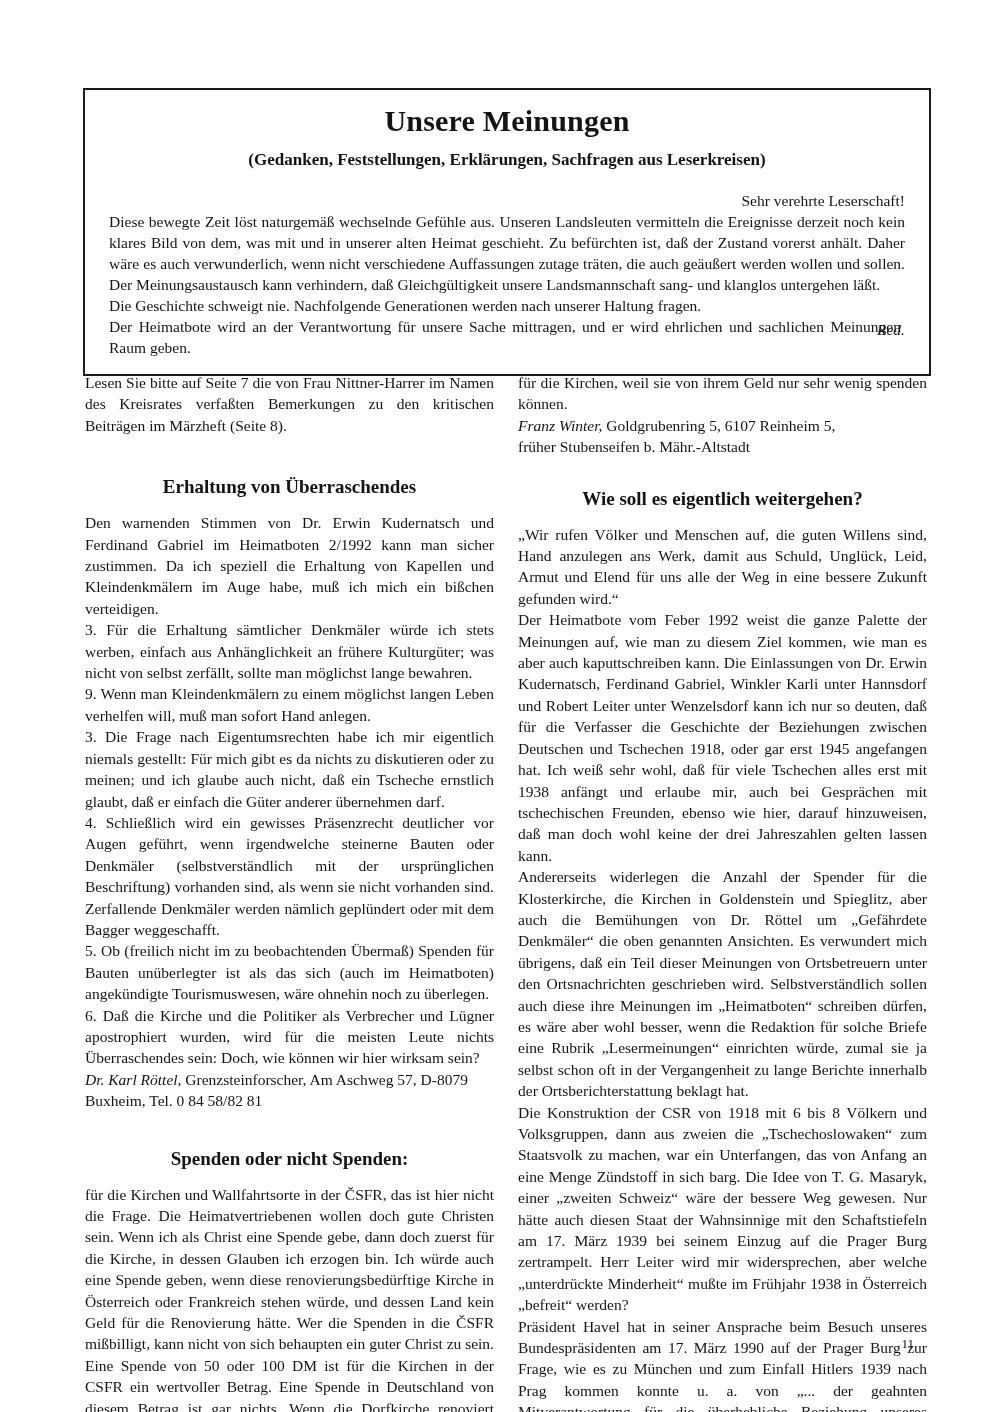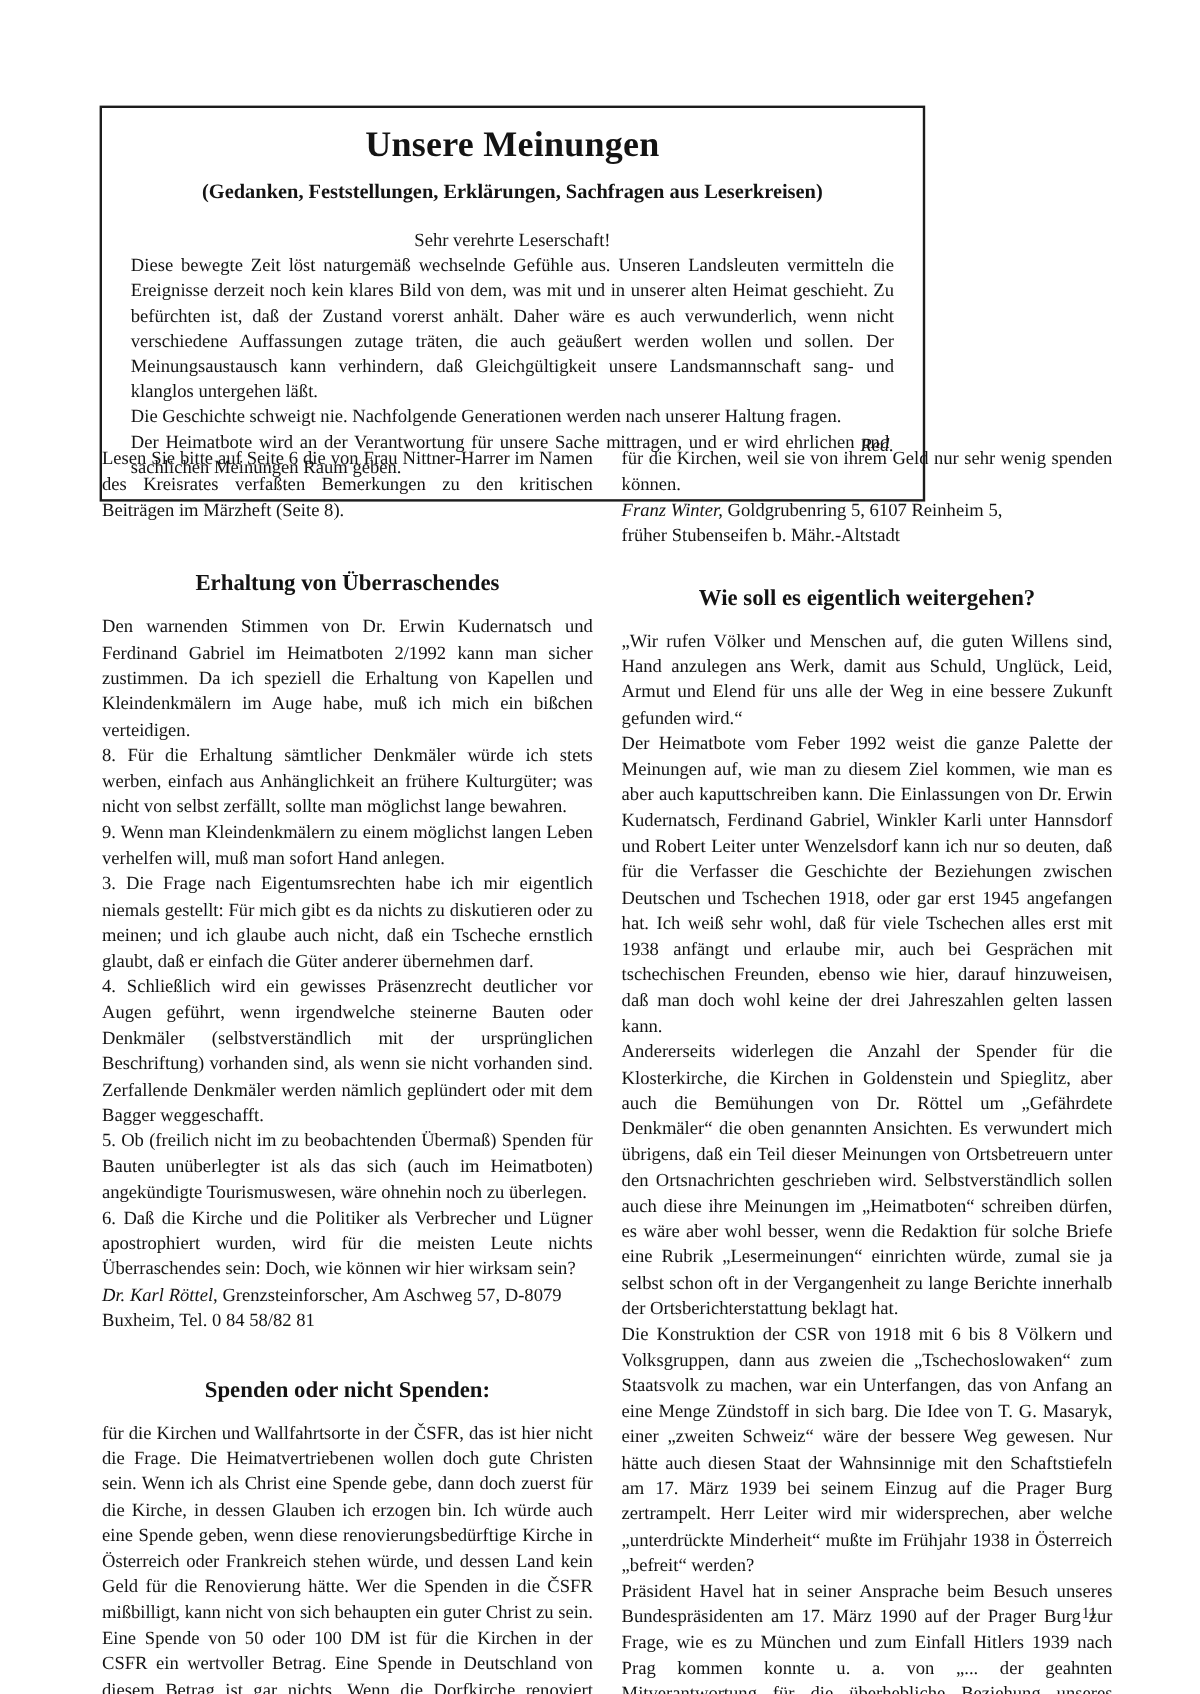--- a/index.html
+++ b/index.html
@@ -15,21 +15,21 @@
     background: #ffffff;
     font-family: "Liberation Serif", "DejaVu Serif", serif;
     color: #141414;
     overflow: hidden;
   }
   
   .opinion-box {
     position: absolute;
     left: 83px;
     top: 88px;
-    width: 688px;
+    width: 848px;
     box-sizing: border-box;
     border: 2px solid #1c1c1c;
     padding: 12px 24px 16px 24px;
   }
   .box-title {
     margin: 2px 0 4px 0;
     font-size: 30px;
     font-weight: bold;
     text-align: center;
     letter-spacing: 0.2px;
@@ -39,21 +39,21 @@
     font-size: 17px;
     font-weight: bold;
     text-align: center;
   }
   .box-body p {
     margin: 0;
     font-size: 15.5px;
     line-height: 21px;
     text-align: justify;
   }
-  .box-body .salutation { text-align: center; margin-top: 20px; }
+  .box-body .salutation { text-align: right; margin-top: 20px; }
   .last-par { position: relative; padding-right: 4px; }
   .sig {
     position: absolute;
     right: 0;
     bottom: 18px;
     font-style: italic;
   }
   
   .columns {
     position: absolute;
@@ -100,25 +100,25 @@
       <p class="salutation">Sehr verehrte Leserschaft!</p>
       <p>Diese bewegte Zeit löst naturgemäß wechselnde Gefühle aus. Unseren Landsleuten vermitteln die Ereignisse derzeit noch kein klares Bild von dem, was mit und in unserer alten Heimat geschieht. Zu befürchten ist, daß der Zustand vorerst anhält. Daher wäre es auch verwunderlich, wenn nicht verschiedene Auffassungen zutage träten, die auch geäußert werden wollen und sollen. Der Meinungsaustausch kann verhindern, daß Gleichgültigkeit unsere Landsmannschaft sang- und klanglos untergehen läßt.</p>
       <p>Die Geschichte schweigt nie. Nachfolgende Generationen werden nach unserer Haltung fragen.</p>
       <p class="last-par"><span>Der Heimatbote wird an der Verantwortung für unsere Sache mittragen, und er wird ehrlichen und sachlichen Meinungen Raum geben.</span><span class="sig">Red.</span></p>
     </div>
   </div>
 
   <div class="columns">
 
     <div class="col left-col">
-      <p>Lesen Sie bitte auf Seite 6 die von Frau Nittner-Harrer im Namen des Kreisrates verfaßten Bemerkungen zu den kritischen Beiträgen im Märzheft (Seite 8).</p>
+      <p>Lesen Sie bitte auf Seite 7 die von Frau Nittner-Harrer im Namen des Kreisrates verfaßten Bemerkungen zu den kritischen Beiträgen im Märzheft (Seite 8).</p>
 
       <h3 class="first-heading">Erhaltung von Überraschendes</h3>
       <p>Den warnenden Stimmen von Dr. Erwin Kudernatsch und Ferdinand Gabriel im Heimatboten 2/1992 kann man sicher zustimmen. Da ich speziell die Erhaltung von Kapellen und Kleindenkmälern im Auge habe, muß ich mich ein bißchen verteidigen.</p>
-      <p>8. Für die Erhaltung sämtlicher Denkmäler würde ich stets werben, einfach aus Anhänglichkeit an frühere Kulturgüter; was nicht von selbst zerfällt, sollte man möglichst lange bewahren.</p>
+      <p>3. Für die Erhaltung sämtlicher Denkmäler würde ich stets werben, einfach aus Anhänglichkeit an frühere Kulturgüter; was nicht von selbst zerfällt, sollte man möglichst lange bewahren.</p>
       <p>9. Wenn man Kleindenkmälern zu einem möglichst langen Leben verhelfen will, muß man sofort Hand anlegen.</p>
       <p>3. Die Frage nach Eigentumsrechten habe ich mir eigentlich niemals gestellt: Für mich gibt es da nichts zu diskutieren oder zu meinen; und ich glaube auch nicht, daß ein Tscheche ernstlich glaubt, daß er einfach die Güter anderer übernehmen darf.</p>
       <p>4. Schließlich wird ein gewisses Präsenzrecht deutlicher vor Augen geführt, wenn irgendwelche steinerne Bauten oder Denkmäler (selbstverständlich mit der ursprünglichen Beschriftung) vorhanden sind, als wenn sie nicht vorhanden sind. Zerfallende Denkmäler werden nämlich geplündert oder mit dem Bagger weggeschafft.</p>
       <p>5. Ob (freilich nicht im zu beobachtenden Übermaß) Spenden für Bauten unüberlegter ist als das sich (auch im Heimatboten) angekündigte Tourismuswesen, wäre ohnehin noch zu überlegen.</p>
       <p>6. Daß die Kirche und die Politiker als Verbrecher und Lügner apostrophiert wurden, wird für die meisten Leute nichts Überraschendes sein: Doch, wie können wir hier wirksam sein?</p>
       <p class="author-line"><span class="it">Dr. Karl Röttel,</span><span> Grenzsteinforscher, Am Aschweg 57, D-8079 Buxheim, Tel. 0 84 58/82 81</span></p>
 
       <h3>Spenden oder nicht Spenden:</h3>
       <p>für die Kirchen und Wallfahrtsorte in der ČSFR, das ist hier nicht die Frage. Die Heimatvertriebenen wollen doch gute Christen sein. Wenn ich als Christ eine Spende gebe, dann doch zuerst für die Kirche, in dessen Glauben ich erzogen bin. Ich würde auch eine Spende geben, wenn diese renovierungsbedürftige Kirche in Österreich oder Frankreich stehen würde, und dessen Land kein Geld für die Renovierung hätte. Wer die Spenden in die ČSFR mißbilligt, kann nicht von sich behaupten ein guter Christ zu sein. Eine Spende von 50 oder 100 DM ist für die Kirchen in der CSFR ein wertvoller Betrag. Eine Spende in Deutschland von diesem Betrag ist gar nichts. Wenn die Dorfkirche renoviert werden soll, da muß es der zehnfache Betrag sein, wenn man sie erhalten will. Unsere deutschen Landsleute, die in der alten Heimat bleiben mußten, sind besonders glücklich über unsere Spenden</p>
     </div>

